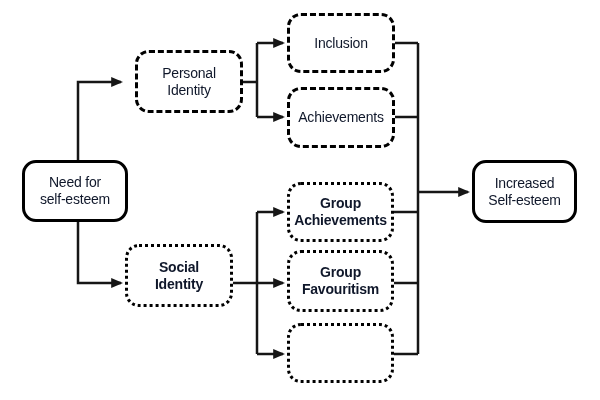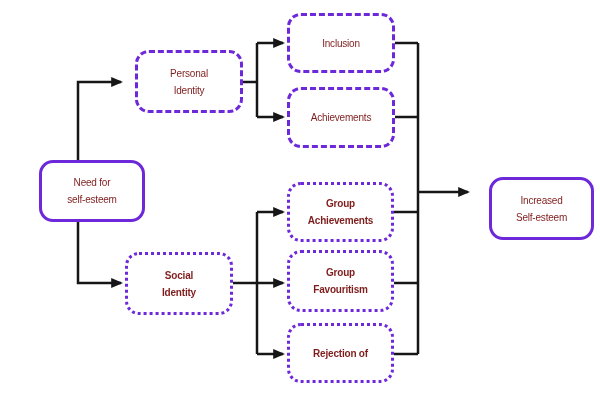--- a/index.html
+++ b/index.html
@@ -4,25 +4,25 @@
 <style>
   html,body{margin:0;padding:0;background:#ffffff;}
   #canvas{
     position:relative;width:600px;height:400px;background:#ffffff;overflow:hidden;
     font-family:"Liberation Sans", sans-serif;
   }
   #connectors{position:absolute;left:0;top:0;width:600px;height:400px;}
   .node{
     position:absolute;box-sizing:border-box;
     display:flex;flex-direction:column;align-items:center;justify-content:center;
-    border:3px solid #6d28d9;border-radius:14px;background:#ffffff;
-    color:#7f1d1d;font-size:10px;line-height:17px;text-align:center;
+    border:3px solid #000000;border-radius:14px;background:#ffffff;
+    color:#0f172a;font-size:14px;line-height:17px;text-align:center;
     letter-spacing:-0.2px;
   }
-  .node.solid{border-style:solid;margin-left:17px;}
+  .node.solid{border-style:solid;}
   .node.dashed{border-style:dashed;}
   .node.dotted{border-style:dotted;border-width:3px;font-weight:bold;}
   .node span{display:block;white-space:nowrap;}
 </style>
 </head>
 <body>
 
 <div id="canvas">
 
   <svg id="connectors" width="600" height="400" viewBox="0 0 600 400" fill="none" stroke="#161616" stroke-width="2.5">
@@ -58,21 +58,21 @@
   <div class="node solid" style="left:22px;top:160px;width:106px;height:62px">
     <span>Need for</span>
     <span>self-esteem</span>
   </div>
 
   <div class="node dashed" style="left:135px;top:50px;width:108px;height:63px">
     <span>Personal</span>
     <span>Identity</span>
   </div>
 
-  <div class="node dotted" style="left:125px;top:252px;width:108px;height:63px">
+  <div class="node dotted" style="left:125px;top:244px;width:108px;height:63px">
     <span>Social</span>
     <span>Identity</span>
   </div>
 
   <div class="node dashed" style="left:287px;top:13px;width:108px;height:60px">
     <span>Inclusion</span>
   </div>
 
   <div class="node dashed" style="left:287px;top:87px;width:108px;height:61px">
     <span>Achievements</span>
@@ -82,21 +82,20 @@
     <span>Group</span>
     <span>Achievements</span>
   </div>
 
   <div class="node dotted" style="left:287px;top:250px;width:107px;height:62px">
     <span>Group</span>
     <span>Favouritism</span>
   </div>
 
   <div class="node dotted" style="left:287px;top:323px;width:107px;height:60px">
-    <span>Rejection of</span>
   </div>
 
-  <div class="node solid" style="left:472px;top:177px;width:105px;height:63px">
+  <div class="node solid" style="left:472px;top:160px;width:105px;height:63px">
     <span>Increased</span>
     <span>Self-esteem</span>
   </div>
 
 </div>
 
 </body></html>

